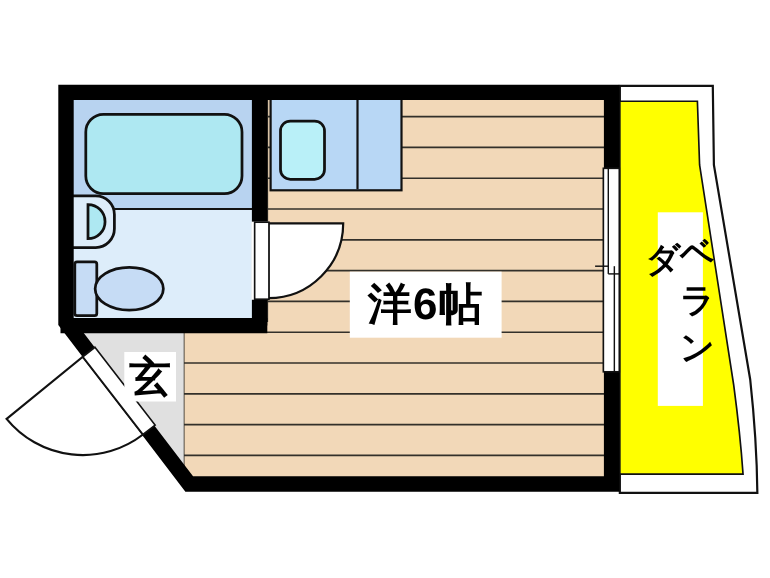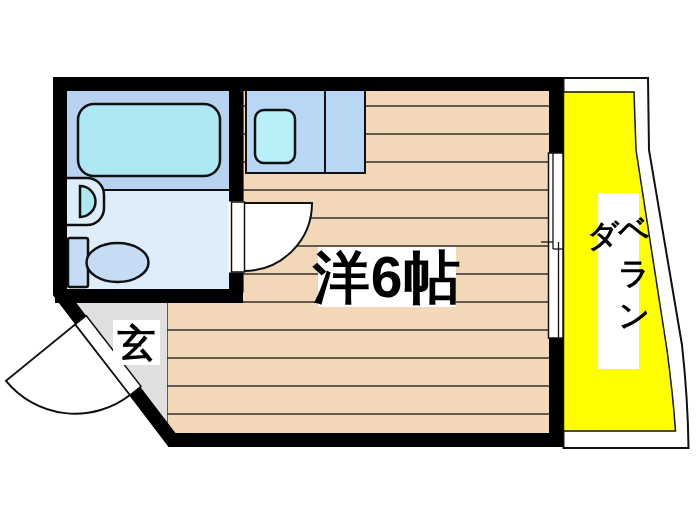--- a/index.html
+++ b/index.html
@@ -23,21 +23,21 @@
     position:relative;width:700px;height:525px;background:#ffffff;overflow:hidden;
     font-family:"Liberation Sans","DejaVu Sans",sans-serif;
   }
   #stage svg{position:absolute;left:0;top:0;}
   .room-label{
     position:absolute;background:var(--label-bg);color:var(--label-text);
     font-weight:bold;display:flex;align-items:center;justify-content:center;
     line-height:1;user-select:none;
   }
   #label-genkan{left:113px;top:320px;width:47px;height:45px;font-size:38px;}
-  #label-main{left:318px;top:247px;width:138px;height:60px;font-size:57px;letter-spacing:1px;white-space:nowrap;}
+  #label-main{left:318px;top:247px;width:138px;height:60px;font-size:40px;letter-spacing:1px;white-space:nowrap;}
   #label-balcony{
     left:598px;top:193px;width:41px;height:176px;font-size:31px;font-weight:600;
     writing-mode:vertical-rl;text-orientation:upright;letter-spacing:9px;padding-top:2px;box-sizing:border-box;
   }
 </style>
 </head>
 <body>
 
 <div id="stage">
   <svg width="700" height="525" viewBox="0 0 700 525">

